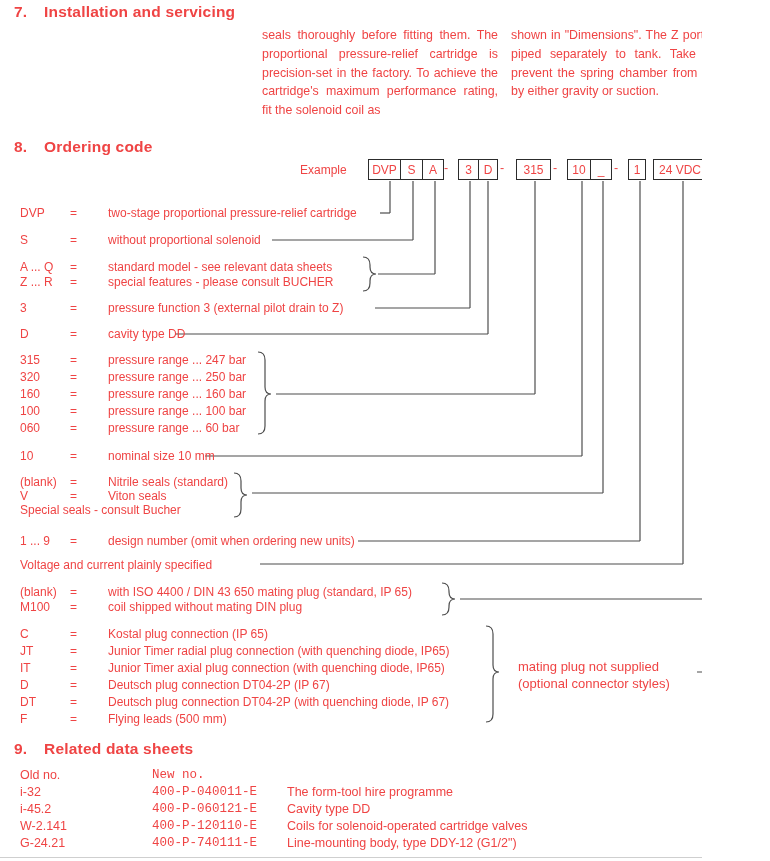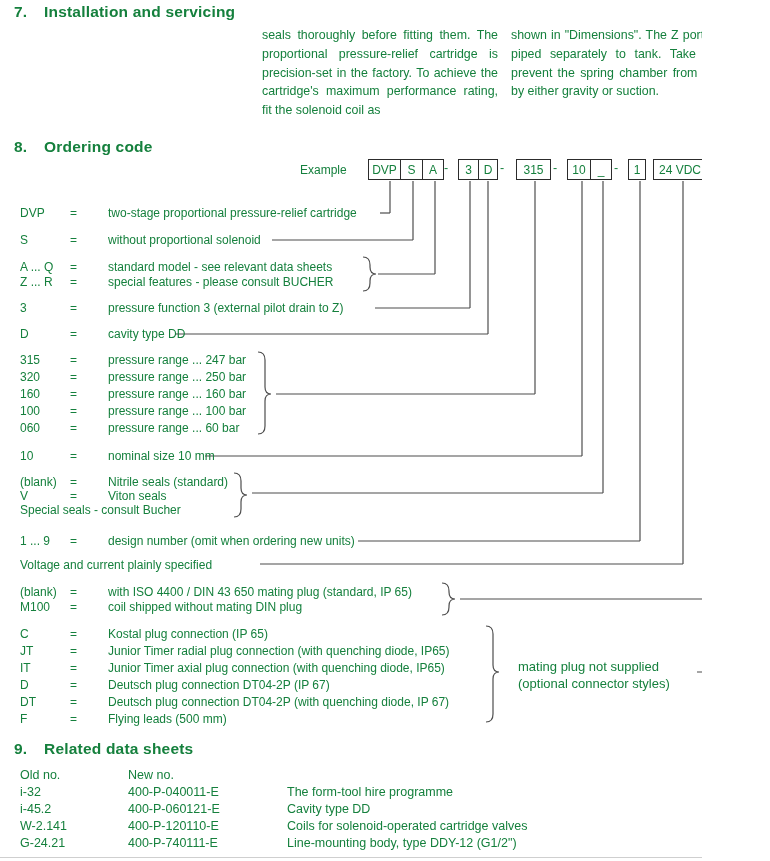--- a/index.html
+++ b/index.html
@@ -1,38 +1,38 @@
 <!DOCTYPE html>
 <html><head>
 <meta charset="utf-8">
 <style>
   html,body{margin:0;padding:0;background:#fff;}
   .page{position:relative;width:702px;height:861px;background:#ffffff;overflow:hidden;
-        font-family:"Liberation Sans","DejaVu Sans",sans-serif;color:#15803d;}
+        font-family:"Liberation Sans","DejaVu Sans",sans-serif;color:#ef4444;}
   .heading{position:absolute;left:14px;font-weight:bold;font-size:15.5px;letter-spacing:.2px;white-space:nowrap;}
   .heading .num{display:inline-block;width:30px;}
   .col{position:absolute;top:26px;font-size:12.4px;line-height:18.8px;text-align:justify;}
   #col1{left:14px;width:234px;}
   #col2{left:262px;width:236px;}
   #col3{left:511px;width:242px;}
   .example-label{position:absolute;left:300px;top:163px;font-size:12px;}
   .boxgroup{position:absolute;top:159px;display:flex;}
   .cbox{height:19px;border:1.4px solid #2c2c2c;display:flex;align-items:center;justify-content:center;
         font-size:12px;box-sizing:content-box;background:#fff;}
   .cbox + .cbox{border-left:none;}
   .dash{position:absolute;top:161px;font-size:12.5px;}
   .lrow{position:absolute;left:0;height:15px;font-size:12px;white-space:nowrap;}
   .lrow .code{position:absolute;left:20px;}
   .lrow .eq{position:absolute;left:70px;}
   .lrow .desc{position:absolute;left:82px;margin-left:26px;}
   svg.overlay{position:absolute;left:0;top:0;pointer-events:none;}
   .note-line{position:absolute;left:518px;font-size:13px;white-space:nowrap;}
   .t-head,.t-row{position:absolute;font-size:12.5px;white-space:nowrap;}
   .t-old{position:absolute;left:20px;}
-  .t-new{position:absolute;left:128px;}
+  .t-new{position:absolute;left:152px;font-family:Liberation Mono, monospace;}
   .t-desc{position:absolute;left:287px;}
   .bottom-rule{position:absolute;left:0;top:857px;width:770px;height:1px;background:#cfcfcf;}
 </style>
 </head>
 <body>
 
 <div class="page">
 
   <div class="heading" style="top:3px">
     <span class="num">7.</span><span>Installation and servicing</span>

